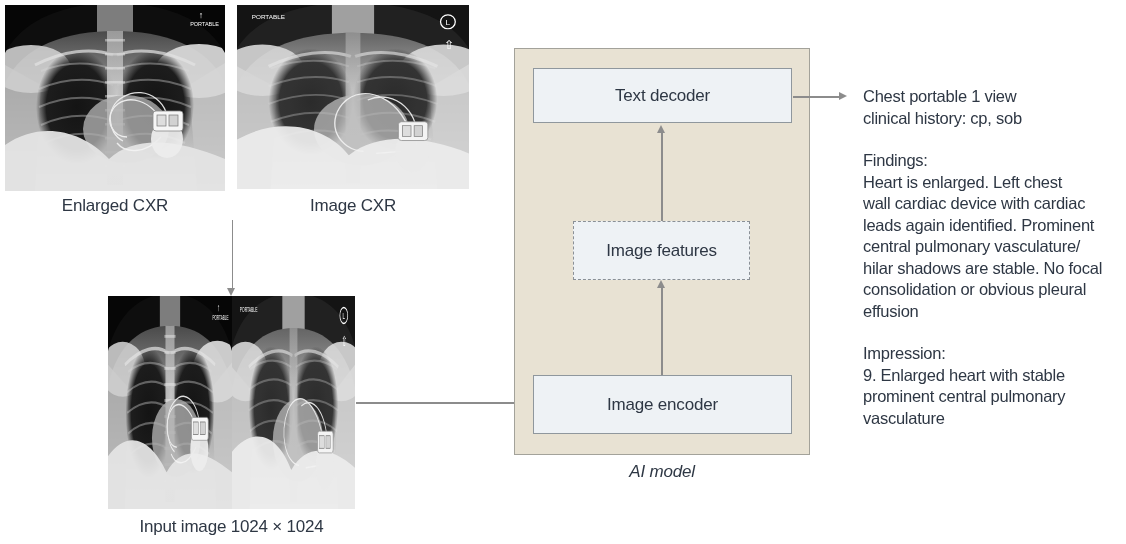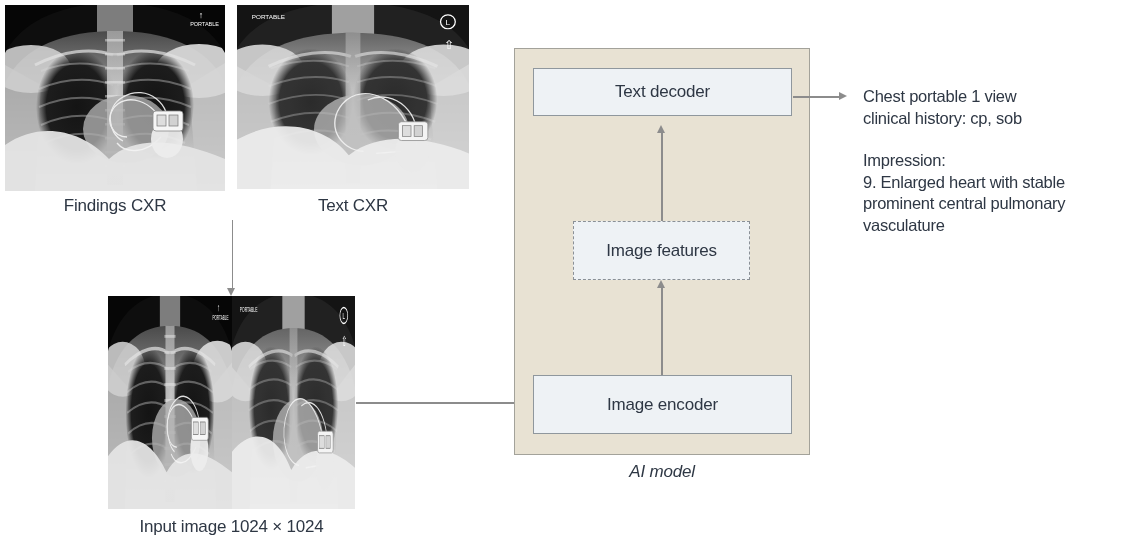--- a/index.html
+++ b/index.html
@@ -183,46 +183,46 @@
         <text x="201" y="44" font-size="12" fill="#ffffff" text-anchor="middle">⇧</text>
       </g>
     </defs>
   </svg>
 
   <div class="xray" style="left:5px;top:5px;width:220px;height:186px;">
     <svg width="220" height="186" viewBox="0 0 220 186" preserveAspectRatio="none">
         <use href="#art-current"></use>
       </svg>
   </div>
-  <div class="abs cap" style="left:5px;top:196px;width:220px;">Findings CXR</div>
+  <div class="abs cap" style="left:5px;top:196px;width:220px;">Enlarged CXR</div>
 
   <div class="xray" style="left:237px;top:5px;width:232px;height:184px;">
     <svg width="232" height="184" viewBox="0 0 220 186" preserveAspectRatio="none">
         <use href="#art-prior"></use>
       </svg>
   </div>
-  <div class="abs cap" style="left:237px;top:196px;width:232px;">Text CXR</div>
+  <div class="abs cap" style="left:237px;top:196px;width:232px;">Image CXR</div>
 
   <div class="varrow head-down" style="left:231.5px;top:220px;height:68px;"></div>
 
   <div class="xray" style="left:108px;top:296px;width:247px;height:213px;">
     <svg width="124" height="213" viewBox="0 0 220 186" preserveAspectRatio="none" style="float:left;">
         <use href="#art-current"></use>
       </svg>
     <svg width="123" height="213" viewBox="0 0 220 186" preserveAspectRatio="none" style="float:left;">
         <use href="#art-prior"></use>
       </svg>
   </div>
   <div class="abs cap" style="left:108px;top:517px;width:247px;">Input image 1024 × 1024</div>
 
   <div class="harrow head-right" style="left:356px;top:402px;width:168px;"></div>
 
   <div class="model-container" style="left:514px;top:48px;width:296px;height:407px;"></div>
 
-  <div class="model-box" style="left:533px;top:68px;width:259px;height:48px;">
+  <div class="model-box" style="left:533px;top:68px;width:259px;height:55px;">
     <span>Text decoder</span>
   </div>
 
   <div class="model-box dashed" style="left:573px;top:221px;width:177px;height:59px;">
     <span>Image features</span>
   </div>
 
   <div class="model-box" style="left:533px;top:375px;width:259px;height:59px;">
     <span>Image encoder</span>
   </div>
@@ -230,20 +230,28 @@
   <div class="varrow head-up" style="left:661px;top:288px;height:87px;"></div>
   <div class="varrow head-up" style="left:661px;top:133px;height:88px;"></div>
 
   <div class="harrow head-right" style="left:793px;top:96px;width:46px;"></div>
 
   <div class="abs cap" style="left:514px;top:462px;width:296px;font-style:italic;">AI model</div>
 
   <div class="report" style="left:855px;top:86px;width:268px;">
     <div class="block">Chest portable 1 view
 clinical history: cp, sob</div>
+    <div class="block">Findings:
+Heart is enlarged. Left chest
+wall cardiac device with cardiac
+leads again identified. Prominent
+central pulmonary vasculature/
+hilar shadows are stable. No focal
+consolidation or obvious pleural
+effusion</div>
     <div class="block">Impression:
 9. Enlarged heart with stable
 prominent central pulmonary
 vasculature</div>
   </div>
 
 
 </div>
 
 </body></html>

